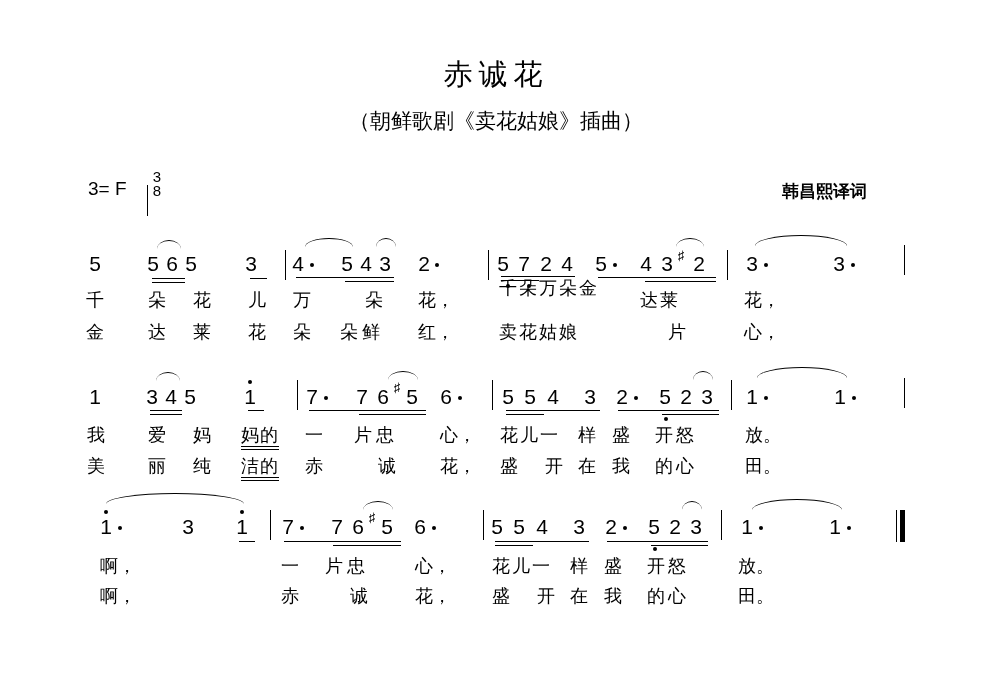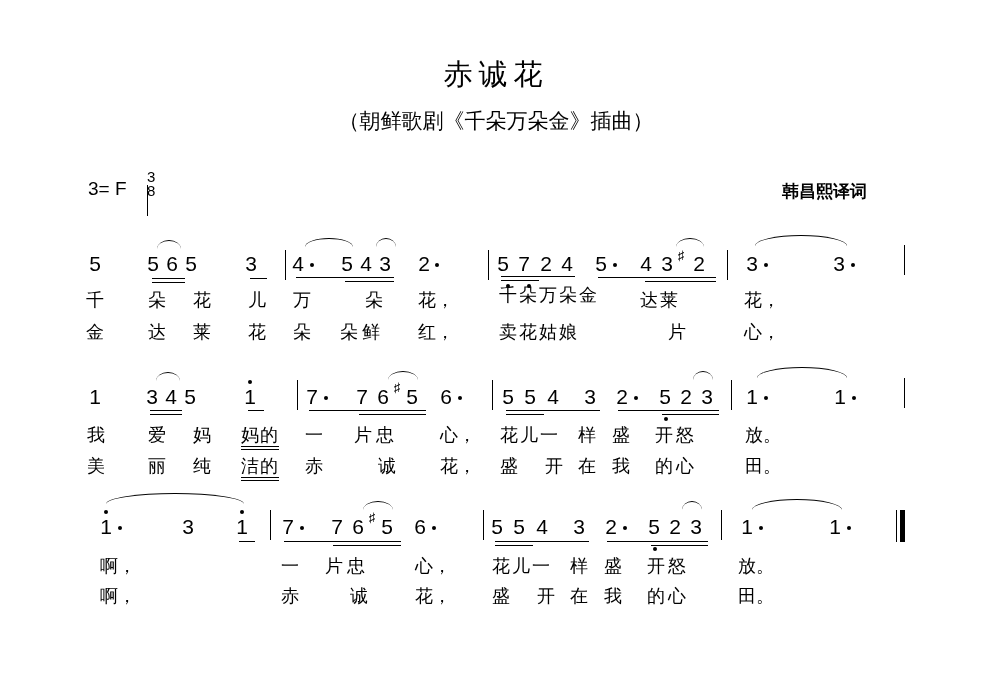--- a/index.html
+++ b/index.html
@@ -2,39 +2,39 @@
 <html><head>
 <meta charset="utf-8">
 <style>
   html,body{margin:0;padding:0;background:#fff;}
   body{width:992px;height:675px;position:relative;overflow:hidden;color:#000;
        font-family:"DejaVu Sans","Liberation Sans",sans-serif;}
   .abs{position:absolute;}
   .title{left:0;width:992px;top:55px;text-align:center;font-size:29px;letter-spacing:6px;}
   .subtitle{left:0;width:992px;top:107px;text-align:center;font-size:21px;}
   .key{left:88px;top:178px;font-size:19px;font-family:"Liberation Sans",sans-serif;}
-  .frac{left:147px;top:170px;font-size:15px;line-height:14px;text-align:left;width:14px;font-family:"Liberation Sans",sans-serif;}
+  .frac{left:147px;top:170px;font-size:15px;line-height:14px;text-align:right;width:14px;font-family:"Liberation Sans",sans-serif;}
   .frac .bar{display:block;border-top:1.5px solid #000;margin:1px 0;}
   .lyricist{left:782px;top:180px;font-size:17px;font-weight:bold;}
   .note{position:absolute;font-size:21px;font-family:"Liberation Sans",sans-serif;line-height:24px;width:16px;text-align:center;}
   .dotaug{position:absolute;width:4px;height:4px;border-radius:50%;background:#000;}
   .hdot{position:absolute;width:4px;height:4px;border-radius:50%;background:#000;}
   .uline{position:absolute;height:0;border-top:1.6px solid #000;}
   .bar{position:absolute;width:0;border-left:1.6px solid #000;height:30px;}
   .endbar{position:absolute;width:5px;background:#000;height:32px;}
   .slur{position:absolute;border-top:1.5px solid #000;border-radius:50% 50% 0 0/100% 100% 0 0;height:8px;}
   .sharp{position:absolute;font-size:13px;font-family:"Liberation Sans",sans-serif;}
   .lyr{position:absolute;font-size:18px;line-height:20px;}
   .lyr.ul{border-bottom:4px double #000;padding-bottom:1px;}
 </style>
 </head>
 <body>
 
 <div class="abs title">赤诚花</div>
-<div class="abs subtitle">（朝鲜歌剧《千朵万朵金》插曲）</div>
+<div class="abs subtitle">（朝鲜歌剧《卖花姑娘》插曲）</div>
 <div class="abs key">3= F</div>
 <div class="abs frac">
   <span>3</span>
   <span class="bar"></span>
   <span>8</span>
 </div>
 <div class="abs lyricist">韩昌熙译词</div>
 
 <div>
   <span class="note" style="left:87px;top:252px">5</span>
@@ -87,21 +87,21 @@
   <div class="slur" style="left:755px;top:235px;width:92px;height:10px"></div>
   <div class="bar" style="left:904px;top:245px"></div>
 
   <span class="lyr" style="left:86px;top:290px">千</span>
   <span class="lyr" style="left:148px;top:290px">朵</span>
   <span class="lyr" style="left:193px;top:290px">花</span>
   <span class="lyr" style="left:248px;top:290px">儿</span>
   <span class="lyr" style="left:293px;top:290px">万</span>
   <span class="lyr" style="left:365px;top:290px">朵</span>
   <span class="lyr" style="left:418px;top:290px">花，</span>
-  <span class="lyr" style="left:499px;top:285px;letter-spacing:2px">千朵万朵金</span>
+  <span class="lyr" style="left:499px;top:278px;letter-spacing:2px">千朵万朵金</span>
   <span class="lyr" style="left:640px;top:290px;letter-spacing:2px">达莱</span>
   <span class="lyr" style="left:744px;top:290px">花，</span>
 
   <span class="lyr" style="left:86px;top:322px">金</span>
   <span class="lyr" style="left:148px;top:322px">达</span>
   <span class="lyr" style="left:193px;top:322px">莱</span>
   <span class="lyr" style="left:248px;top:322px">花</span>
   <span class="lyr" style="left:293px;top:322px">朵</span>
   <span class="lyr" style="left:340px;top:322px;letter-spacing:4px">朵鲜</span>
   <span class="lyr" style="left:418px;top:322px">红，</span>

